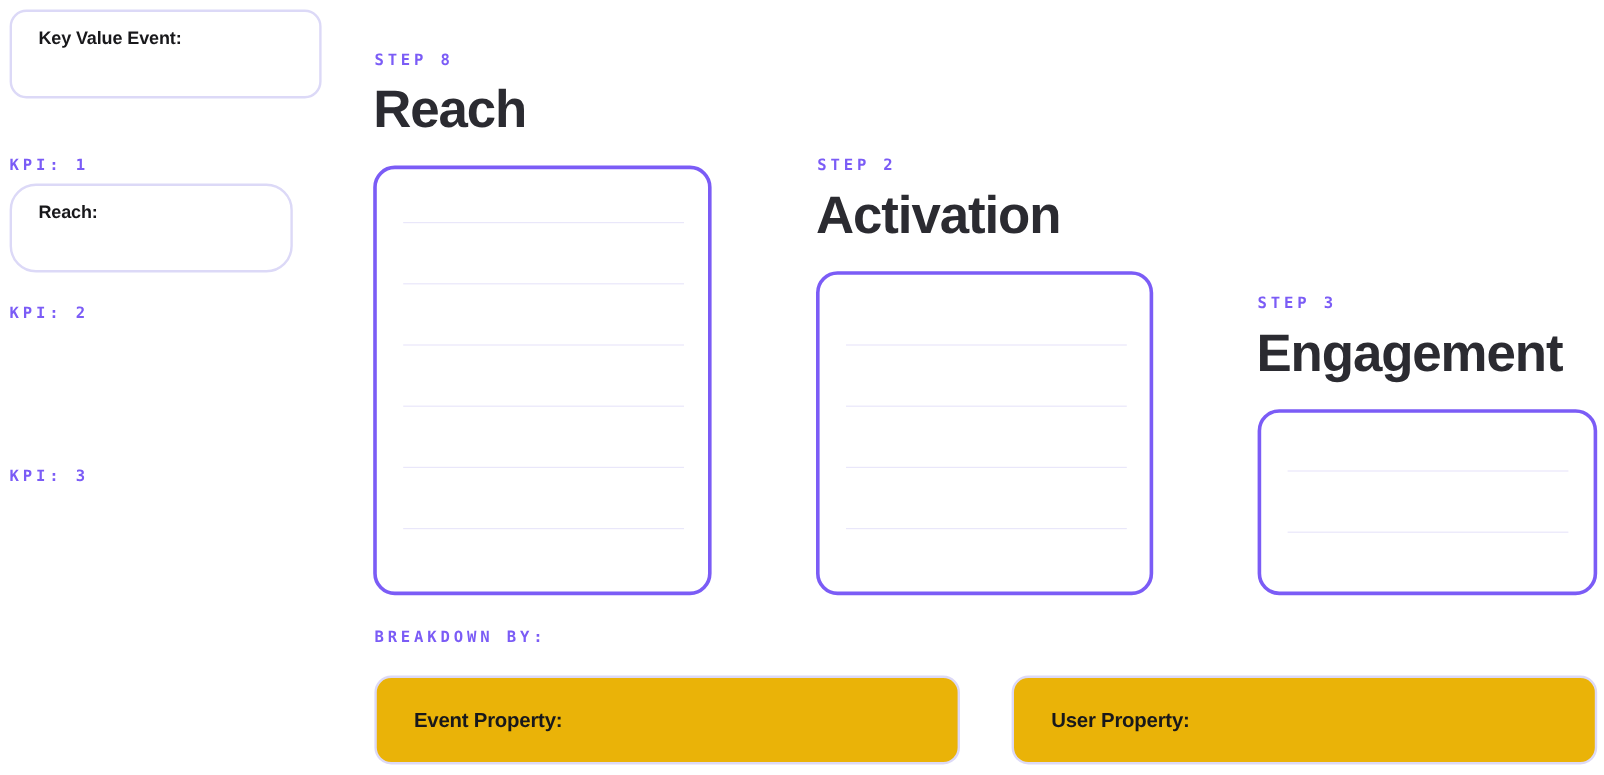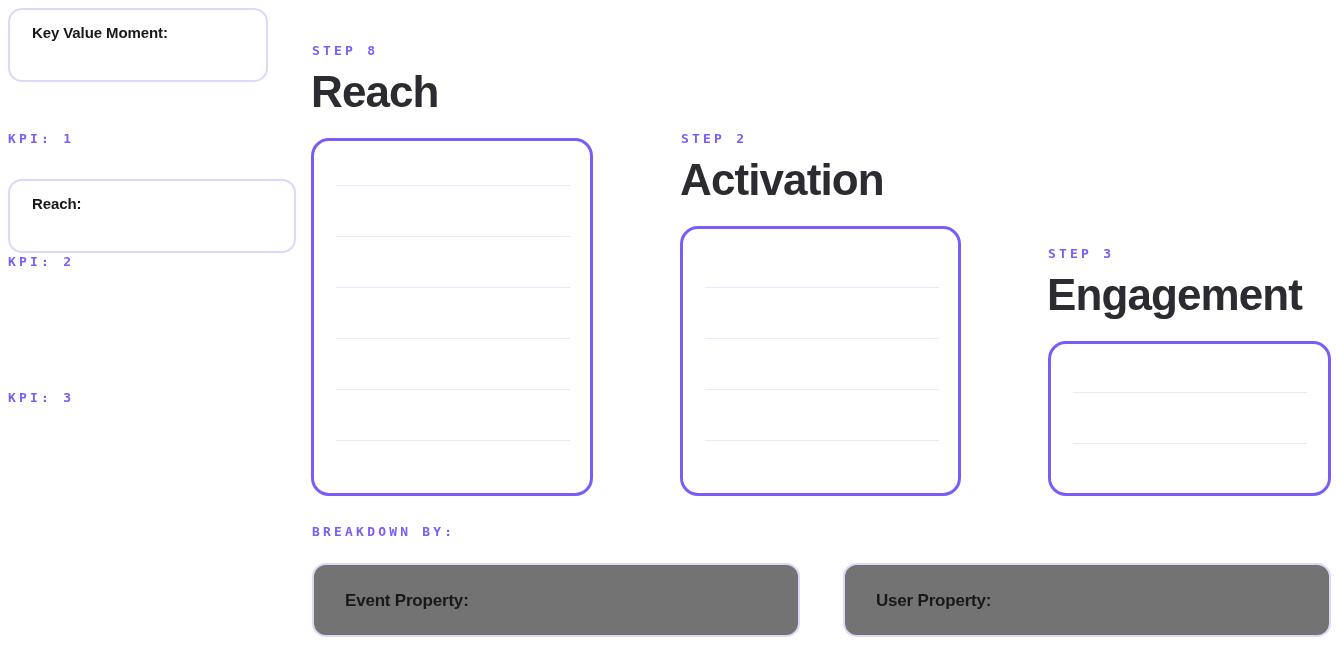--- a/index.html
+++ b/index.html
@@ -73,44 +73,44 @@
   .rule {
     position: absolute;
     height: 1px;
     background: #e9e7fa;
   }
 
   
   .prop-card {
     border: 2px solid #dcd9f7;
     border-radius: 14px;
-    background: #737373;
+    background: #eab308;
   }
   .prop-card-label {
     position: absolute;
     left: 31px;
     top: 26px;
     font-size: 17px;
     font-weight: 700;
     color: #18181b;
     letter-spacing: -0.2px;
     white-space: nowrap;
   }
 </style>
 </head>
 <body>
 
 <div class="canvas">
 
   <div class="abs side-card" style="left:8px; top:8px; width:260px; height:74px;">
-    <span class="side-card-label">Key Value Moment:</span>
+    <span class="side-card-label">Key Value Event:</span>
   </div>
 
   <div class="abs eyebrow" style="left:8px; top:131px;">KPI: 1</div>
-  <div class="abs side-card" style="left:8px; top:179px; width:288px; height:74px;">
+  <div class="abs side-card" style="left:8px; top:153px; width:236px; height:74px;border-radius:22px;">
     <span class="side-card-label">Reach:</span>
   </div>
 
   <div class="abs eyebrow" style="left:8px; top:254px;">KPI: 2</div>
 
   <div class="abs eyebrow" style="left:8px; top:390px;">KPI: 3</div>
 
   <div class="abs eyebrow" style="left:312px; top:43px;">STEP 8</div>
   <div class="abs step-title" style="left:311px; top:70px;">Reach</div>
 

